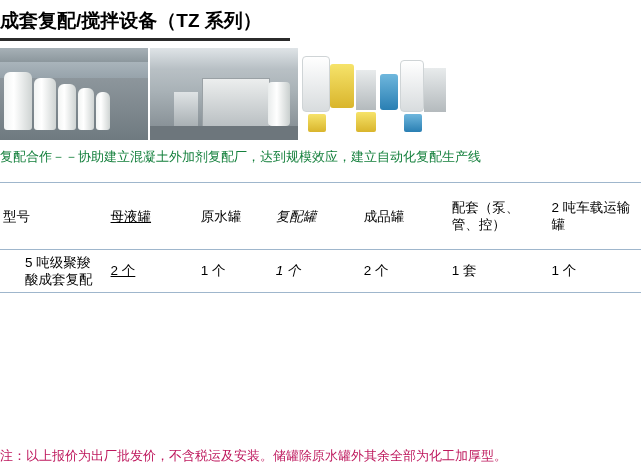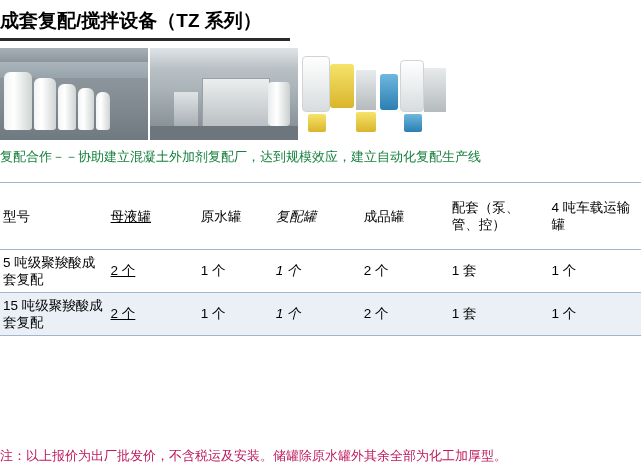--- a/index.html
+++ b/index.html
@@ -138,21 +138,21 @@
   .row-odd { background: #ffffff; }
   .row-even { background: #eaf0f6; }
   .col-model { width: 92px; }
   .col-c1 { width: 76px; text-decoration: underline; }
   .col-c2 { width: 62px; margin-top: 25px; }
   .col-c3 { width: 74px; font-style: italic; }
   .col-c4 { width: 74px; }
   .col-c5 { width: 85px; }
   .col-c6 { width: 78px; }
   .hdr-wrap { line-height: 17px; }
-  .model-cell { line-height: 17px; }
+  .model-cell { line-height: 17px; margin-left: 22px; }
 
   
   .footnote {
     position: absolute;
     left: 0;
     top: 447px;
     width: 641px;
     font-size: 13px;
     line-height: 18px;
     color: #be185d;
@@ -222,39 +222,28 @@
           <td class="col-c3">
             <div class="hdr-wrap">复配罐</div>
           </td>
           <td class="col-c4">
             <div class="hdr-wrap">成品罐</div>
           </td>
           <td class="col-c5">
             <div class="hdr-wrap">配套（泵、管、控）</div>
           </td>
           <td class="col-c6">
-            <div class="hdr-wrap">4 吨车载运输罐</div>
+            <div class="hdr-wrap">2 吨车载运输罐</div>
           </td>
         </tr>
       </thead>
       <tbody>
         <tr class="row-odd">
           <td class="col-model">
             <div class="model-cell">5 吨级聚羧酸成套复配</div>
-          </td>
-          <td class="col-c1">2 个</td>
-          <td class="col-c2">1 个</td>
-          <td class="col-c3">1 个</td>
-          <td class="col-c4">2 个</td>
-          <td class="col-c5">1 套</td>
-          <td class="col-c6">1 个</td>
-        </tr>
-        <tr class="row-even">
-          <td class="col-model">
-            <div class="model-cell">15 吨级聚羧酸成套复配</div>
           </td>
           <td class="col-c1">2 个</td>
           <td class="col-c2">1 个</td>
           <td class="col-c3">1 个</td>
           <td class="col-c4">2 个</td>
           <td class="col-c5">1 套</td>
           <td class="col-c6">1 个</td>
         </tr>
       </tbody>
     </table>

